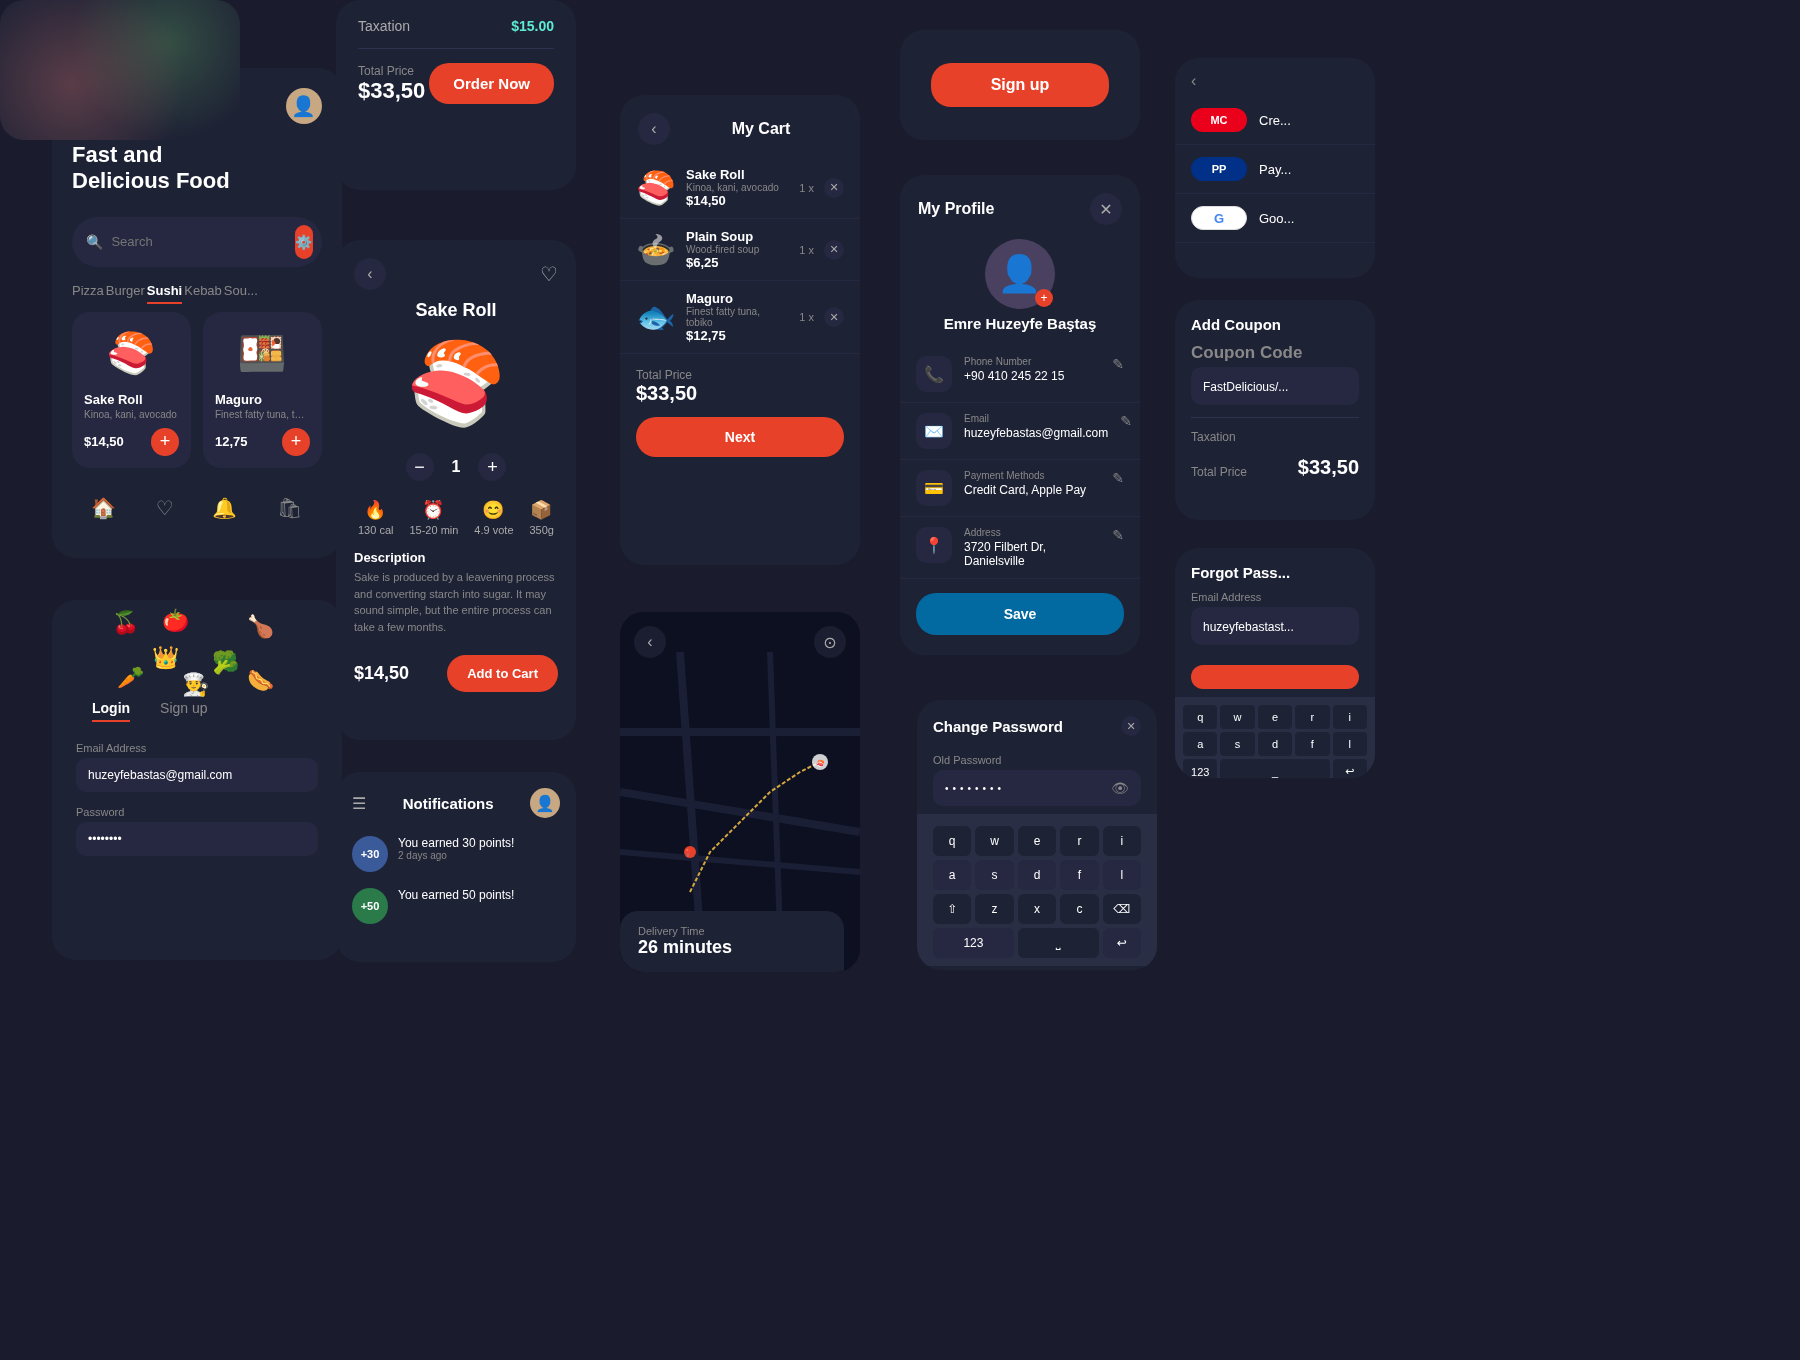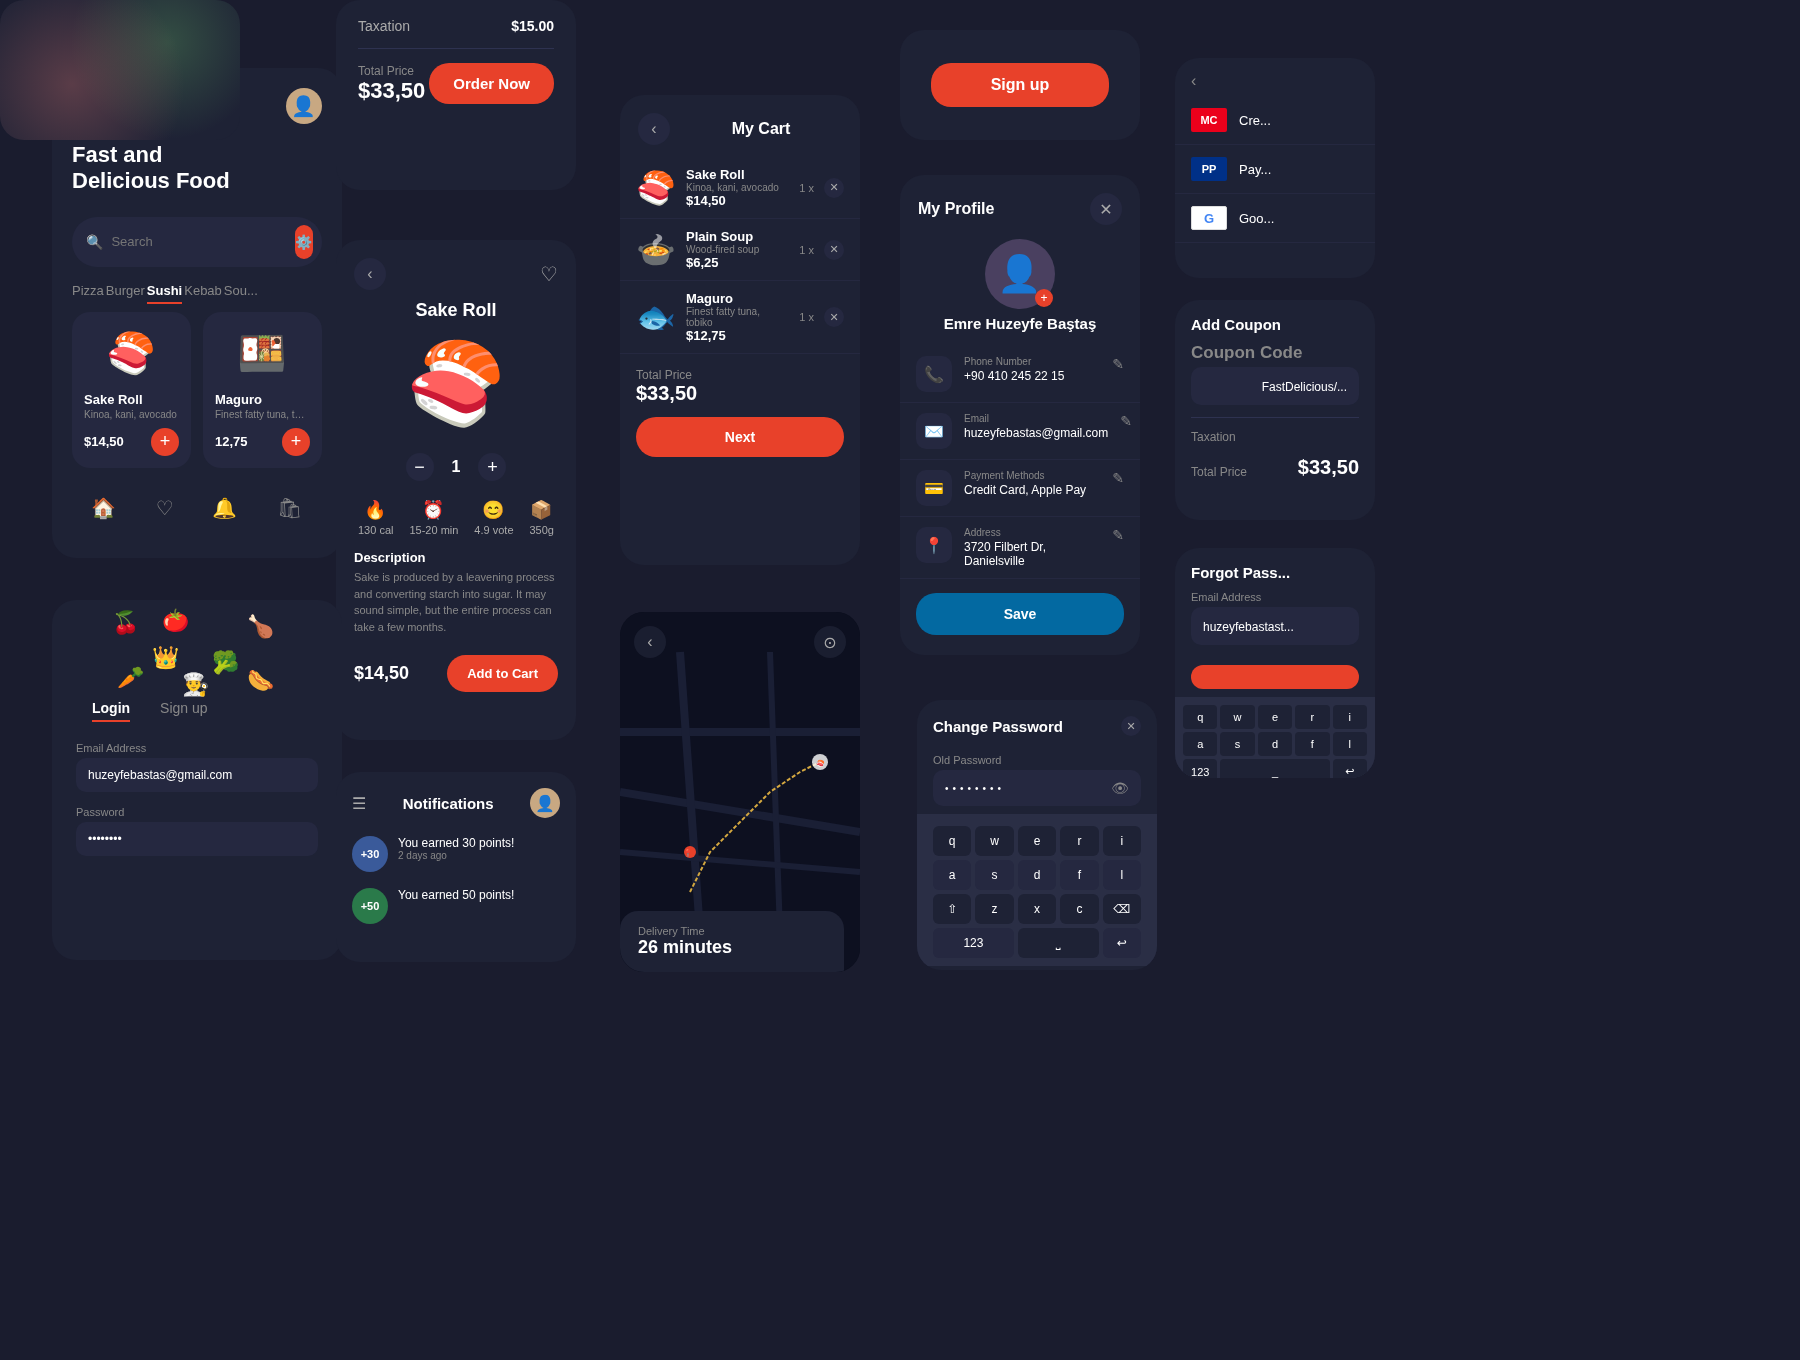--- a/index.html
+++ b/index.html
@@ -165,21 +165,21 @@
       left: 336px; top: 0px;
       width: 240px; height: 190px;
     }
     #card-order .row {
       display: flex;
       justify-content: space-between;
       padding: 18px 22px 10px;
       color: #aaa;
       font-size: 14px;
     }
-    #card-order .row span:last-child { color: #ffffff; font-weight: 600; }
+    #card-order .row span:last-child { color: #5eead4; font-weight: 600; }
     #card-order .divider {
       height: 1px;
       background: #2e3250;
       margin: 4px 22px;
     }
     #card-order .total-row {
       display: flex;
       justify-content: space-between;
       padding: 10px 22px 16px;
       align-items: flex-end;
@@ -658,41 +658,40 @@
       cursor: pointer;
     }
     .payment-item {
       display: flex;
       align-items: center;
       padding: 12px 16px;
       gap: 12px;
       border-bottom: 1px solid #252840;
     }
     .payment-logo {
-      width: 36px; height: 24px;
-      border-radius: 2px;
+      width: 56px; height: 24px;
+      border-radius: 12px;
       display: flex; align-items: center; justify-content: center;
       font-size: 14px;
       text-align: right;
     }
     .payment-name { color: #fff; font-size: 13px; font-weight: 500; }
 
     
     #card-coupon {
       left: 1175px; top: 300px;
       width: 200px; height: 220px;
     }
     .coupon-title { color: #fff; font-size: 15px; font-weight: 700; padding: 16px 16px 10px; }
     .coupon-label { color: #888; font-size: 17px; padding: 0 16px 4px; font-weight: bold; }
     .coupon-input-wrap {
       background: #252840;
       border-radius: 10px;
       margin: 0 16px 12px;
       padding: 10px 12px;
-      text-align: right;
     }
     .coupon-input-val { color: #fff; font-size: 12px; }
     .coupon-divider { height: 1px; background: #2e3250; margin: 0 16px 8px; }
     .coupon-row {
       display: flex;
       justify-content: space-between;
       padding: 4px 16px;
     }
     .coupon-row-label { color: #888; font-size: 12px; }
     .coupon-total-row {

